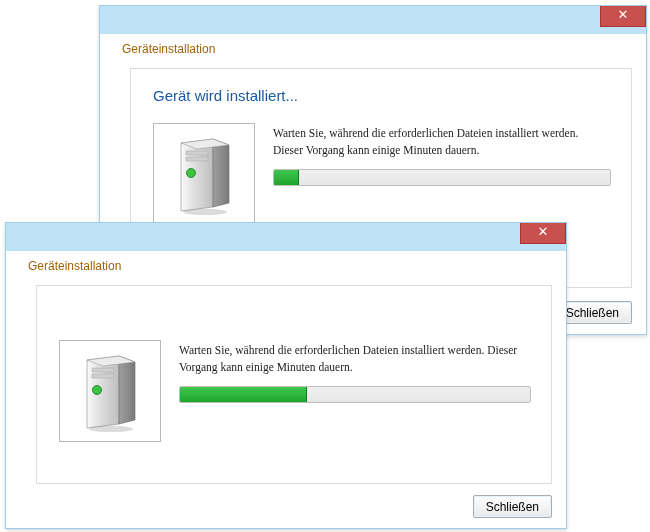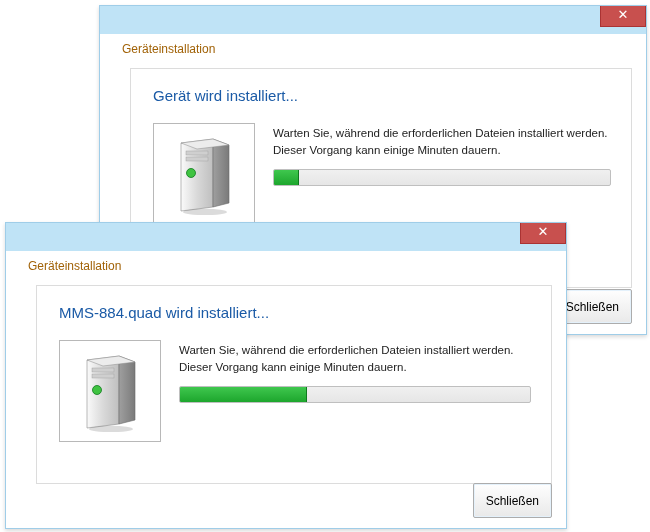--- a/index.html
+++ b/index.html
@@ -87,20 +87,21 @@
   }
 
   .body-text {
     position: absolute;
     left: 142px;
     top: 56px;
     right: 20px;
     font-size: 11.5px;
     line-height: 1.45;
     color: #222;
+    font-family: Liberation Serif, serif;
   }
 
   .progress {
     position: absolute;
     left: 142px;
     right: 20px;
     top: 100px;
     height: 15px;
     border: 1px solid #bfbfbf;
     background: linear-gradient(#f0f0f0,#e6e6e6);
@@ -114,21 +115,21 @@
   }
 
   .footer {
     position: absolute;
     right: 14px;
     bottom: 10px;
   }
 
   .btn {
     min-width: 78px;
-    height: 35px;
+    height: 23px;
     font-size: 12px;
     font-family: "Segoe UI", Tahoma, sans-serif;
     background: linear-gradient(#fefefe,#e9e9e9);
     border: 1px solid #acacac;
     border-radius: 2px;
     padding: 0 12px;
     cursor: default;
     box-shadow: 0 0 0 1px #e4f1fb inset;
   }
 
@@ -184,21 +185,20 @@
 
 <div class="dialog" style="left:5px; top:222px; width:560px; height:305px;">
   <div class="titlebar">
     <div class="close-btn">
       <span>✕</span>
     </div>
   </div>
   <div class="title-text">Geräteinstallation</div>
 
   <div class="panel" style="bottom:44px;">
-    <div class="heading">MMS-884.quad wird installiert...</div>
 
     <div class="device-icon-box">
       <svg width="62" height="82" viewBox="0 0 62 82">
         <defs>
           <linearGradient id="gB" x1="0" y1="0" x2="1" y2="0">
             <stop offset="0" stop-color="#fafafa"></stop>
             <stop offset="0.5" stop-color="#d9d9d9"></stop>
             <stop offset="1" stop-color="#bfbfbf"></stop>
           </linearGradient>
           <linearGradient id="gBside" x1="0" y1="0" x2="1" y2="0">

